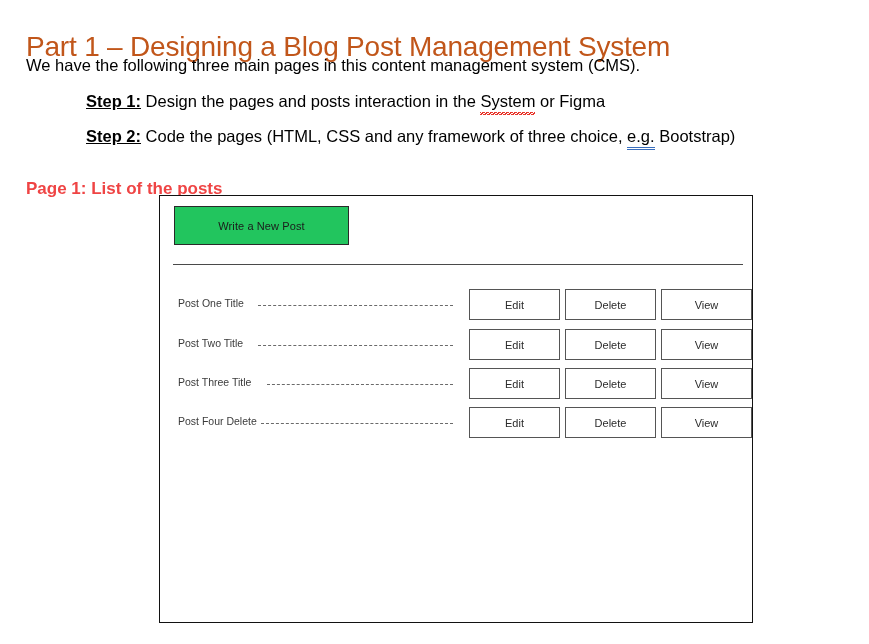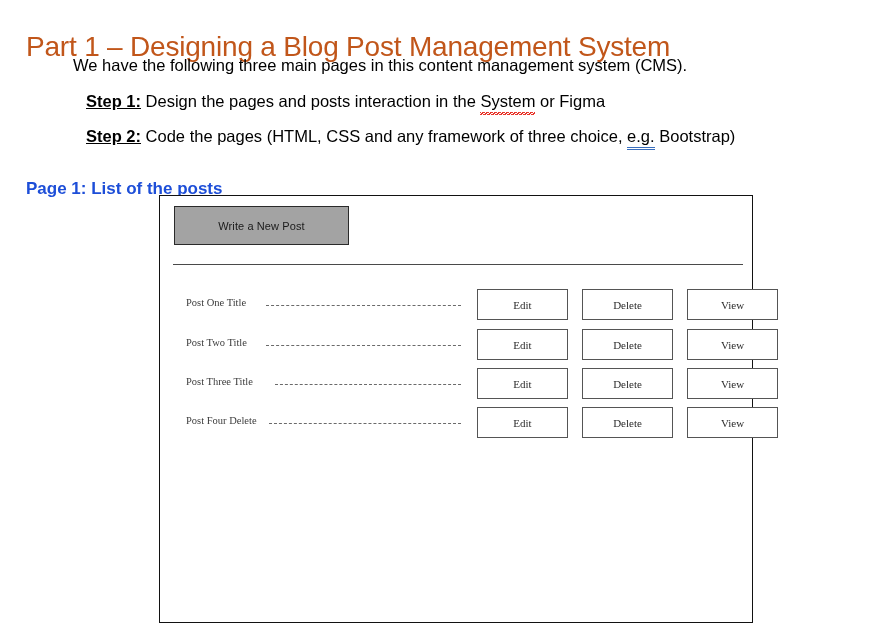--- a/index.html
+++ b/index.html
@@ -30,21 +30,20 @@
     white-space: nowrap;
   }
 
   .intro-line {
     position: absolute;
     left: 26px;
     top: 54px;
     font-size: 16.5px;
     line-height: 22px;
     white-space: nowrap;
-    margin-left: 47px;
   }
 
   .step-line {
     position: absolute;
     left: 86px;
     font-size: 16.5px;
     line-height: 22px;
     white-space: nowrap;
   }
   .step-line.s1 { top: 90px; }
@@ -85,21 +84,21 @@
     background: #3a6fbe;
     box-shadow: 0 2px 0 0 #3a6fbe;
   }
 
   .page-heading {
     position: absolute;
     left: 26px;
     top: 163px;
     font-size: 17px;
     line-height: 23px;
-    color: #1d4ed8;
+    color: #ef4444;
     white-space: nowrap;
   }
 
   
   .wireframe {
     position: absolute;
     left: 159px;
     top: 195px;
     width: 594px;
     height: 428px;
@@ -108,21 +107,21 @@
     background: #ffffff;
   }
 
   .write-btn {
     position: absolute;
     left: 14px;
     top: 10px;
     width: 175px;
     height: 39px;
     box-sizing: border-box;
-    background: #a3a3a3;
+    background: #22c55e;
     border: 1.6px solid #2a2a2a;
     display: flex;
     align-items: center;
     justify-content: center;
     font-size: 11px;
     color: #1b1b1b;
     letter-spacing: 0.1px;
   }
 
   .divider {
@@ -130,24 +129,23 @@
     left: 13px;
     top: 68px;
     width: 570px;
     height: 0;
     border-top: 1.6px solid #4a4a4a;
   }
 
   
   .post-row {
     position: absolute;
-    left: 22px;
+    left: 14px;
     width: 570px;
     height: 31px;
-    font-family: Liberation Serif, serif;
   }
   .post-row.r0 { top: 93px; }
   .post-row.r1 { top: 133px; }
   .post-row.r2 { top: 172px; }
   .post-row.r3 { top: 211px; }
 
   .post-title {
     position: absolute;
     left: 4px;
     top: 8px;
@@ -165,21 +163,21 @@
   .post-row.r0 .leader { left: 84px; width: 195px; }
   .post-row.r1 .leader { left: 84px; width: 195px; }
   .post-row.r2 .leader { left: 93px; width: 186px; }
   .post-row.r3 .leader { left: 87px; width: 192px; }
 
   .row-actions {
     position: absolute;
     left: 295px;
     top: 0;
     display: flex;
-    gap: 14px;
+    gap: 5px;
   }
   .act-btn {
     width: 91px;
     height: 31px;
     box-sizing: border-box;
     border: 1.5px solid #555555;
     background: #ffffff;
     display: flex;
     align-items: center;
     justify-content: center;

